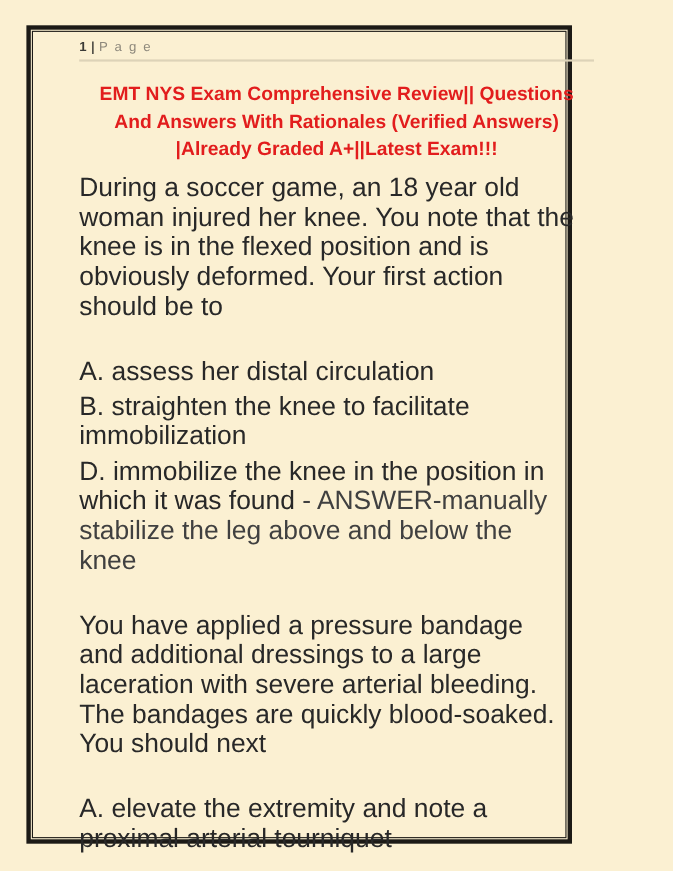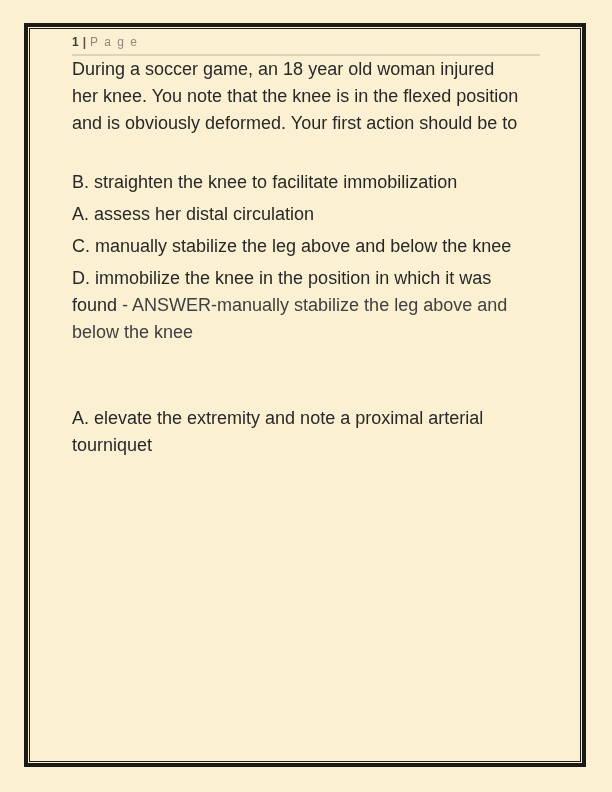--- a/index.html
+++ b/index.html
@@ -5,21 +5,21 @@
   html, body { margin: 0; padding: 0; }
   body {
     width: 612px; height: 792px;
     background: #fbf0d2;
     font-family: "Liberation Sans", sans-serif;
     position: relative;
     overflow: hidden;
   }
   .frame {
     position: absolute; left: 24px; top: 23px;
-    width: 562px; height: 744px;
+    width: 496px; height: 744px;
     border: 4px solid #1c1a16;
     box-sizing: border-box;
     background: #fbf0d2;
   }
   .frame-inner {
     position: absolute; inset: 1px;
     border: 1px solid #1c1a16;
     padding: 5px 0 0 42px;
     box-sizing: border-box;
   }
@@ -39,49 +39,50 @@
     width: 455px;
     margin: 17px auto 9px auto;
     text-align: center;
     color: #e21d1d;
     font-weight: bold;
     font-size: 17.5px;
     line-height: 25px;
   }
   p.body {
     width: 450px;
-    font-size: 18px;
+    font-size: 24px;
     line-height: 27px;
     color: #282828;
     margin: 0 0 5px 0;
   }
   .spacer { height: 27px; }
   .ans { color: #404040; }
 </style>
 </head>
 <body>
 
 <div class="frame">
   <div class="frame-inner">
     <div class="content">
 
       <div class="pg-header">
         <span class="num">1</span><span class="sep">|</span><span class="word">P a g e</span>
       </div>
 
+      <div class="doc-title">EMT NYS Exam Comprehensive Review|| Questions And Answers With Rationales (Verified Answers) |Already Graded A+||Latest Exam!!!</div>
 
       <p class="body">During a soccer game, an 18 year old woman injured her knee. You note that the knee is in the flexed position and is obviously deformed. Your first action should be to</p>
       <div class="spacer"></div>
 
+      <p class="body">A. assess her distal circulation</p>
       <p class="body">B. straighten the knee to facilitate immobilization</p>
-      <p class="body">A. assess her distal circulation</p>
-      <p class="body">C. manually stabilize the leg above and below the knee</p>
       <p class="body"><span>D. immobilize the knee in the position in which it was found </span><span class="ans">- ANSWER-manually stabilize the leg above and below the knee</span></p>
 
       <div class="spacer"></div>
 
+      <p class="body">You have applied a pressure bandage and additional dressings to a large laceration with severe arterial bleeding. The bandages are quickly blood-soaked. You should next</p>
       <div class="spacer"></div>
 
       <p class="body">A. elevate the extremity and note a proximal arterial tourniquet</p>
 
     </div>
   </div>
 </div>
 
 </body></html>

